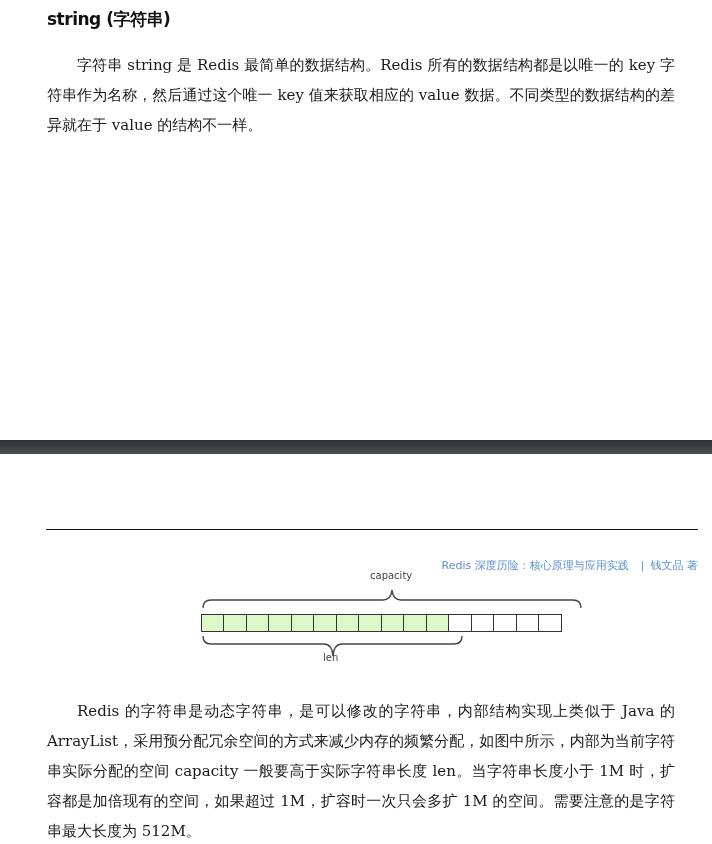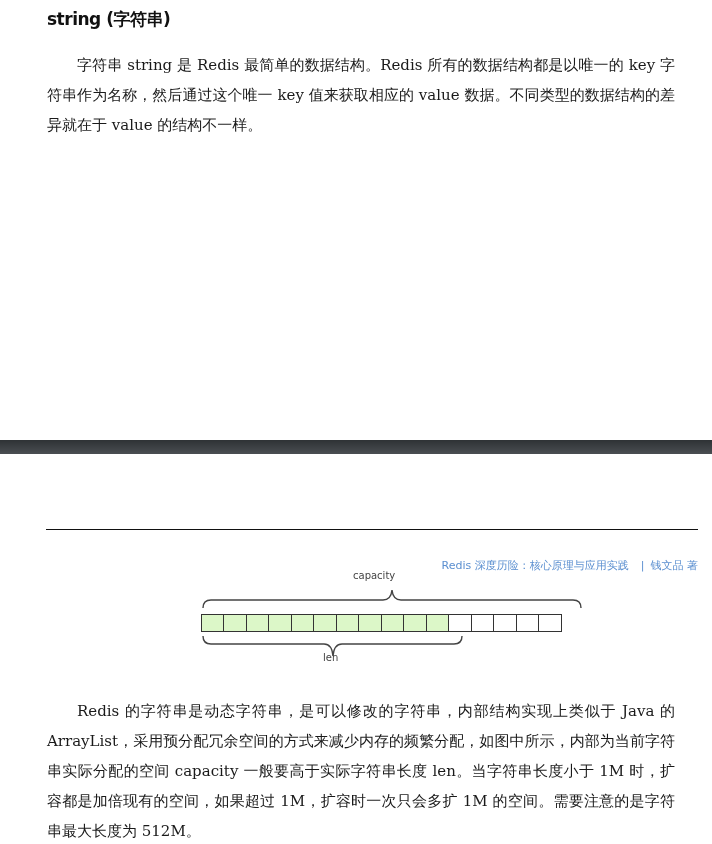--- a/index.html
+++ b/index.html
@@ -55,21 +55,21 @@
     font-family: "DejaVu Sans", "Liberation Sans", sans-serif;
     font-size: 11px; color: #5b8fd0; margin-top: 48px;
   }
   .header .sepbar { color: #5b8fd0; margin: 0 6px 0 12px; }
   .hrule { position: absolute; top: 75px; left: 46px; width: 652px; height: 1px; background: #111; }
   .cap-diagram { position: absolute; left: 196px; top: 112px; width: 392px; height: 110px; }
   .cap-label, .len-label {
     position: absolute; font-family: "DejaVu Sans", "Liberation Sans", sans-serif;
     font-size: 10px; color: #444;
   }
-  .cap-label { left: 157px; top: 4px; }
+  .cap-label { left: 174px; top: 4px; }
   .len-label { left: 127px; top: 86px; }
   .cells { position: absolute; left: 6px; top: 48px; display: flex; }
   .cell {
     width: 22px; height: 18px; border: 1.5px solid #333; margin-left: -1.5px;
     box-sizing: border-box; width: 24px;
   }
   .cell.used { background: #dcf7c8; }
   .cell.free { background: #ffffff; }
   .brace { position: absolute; }
 </style>

